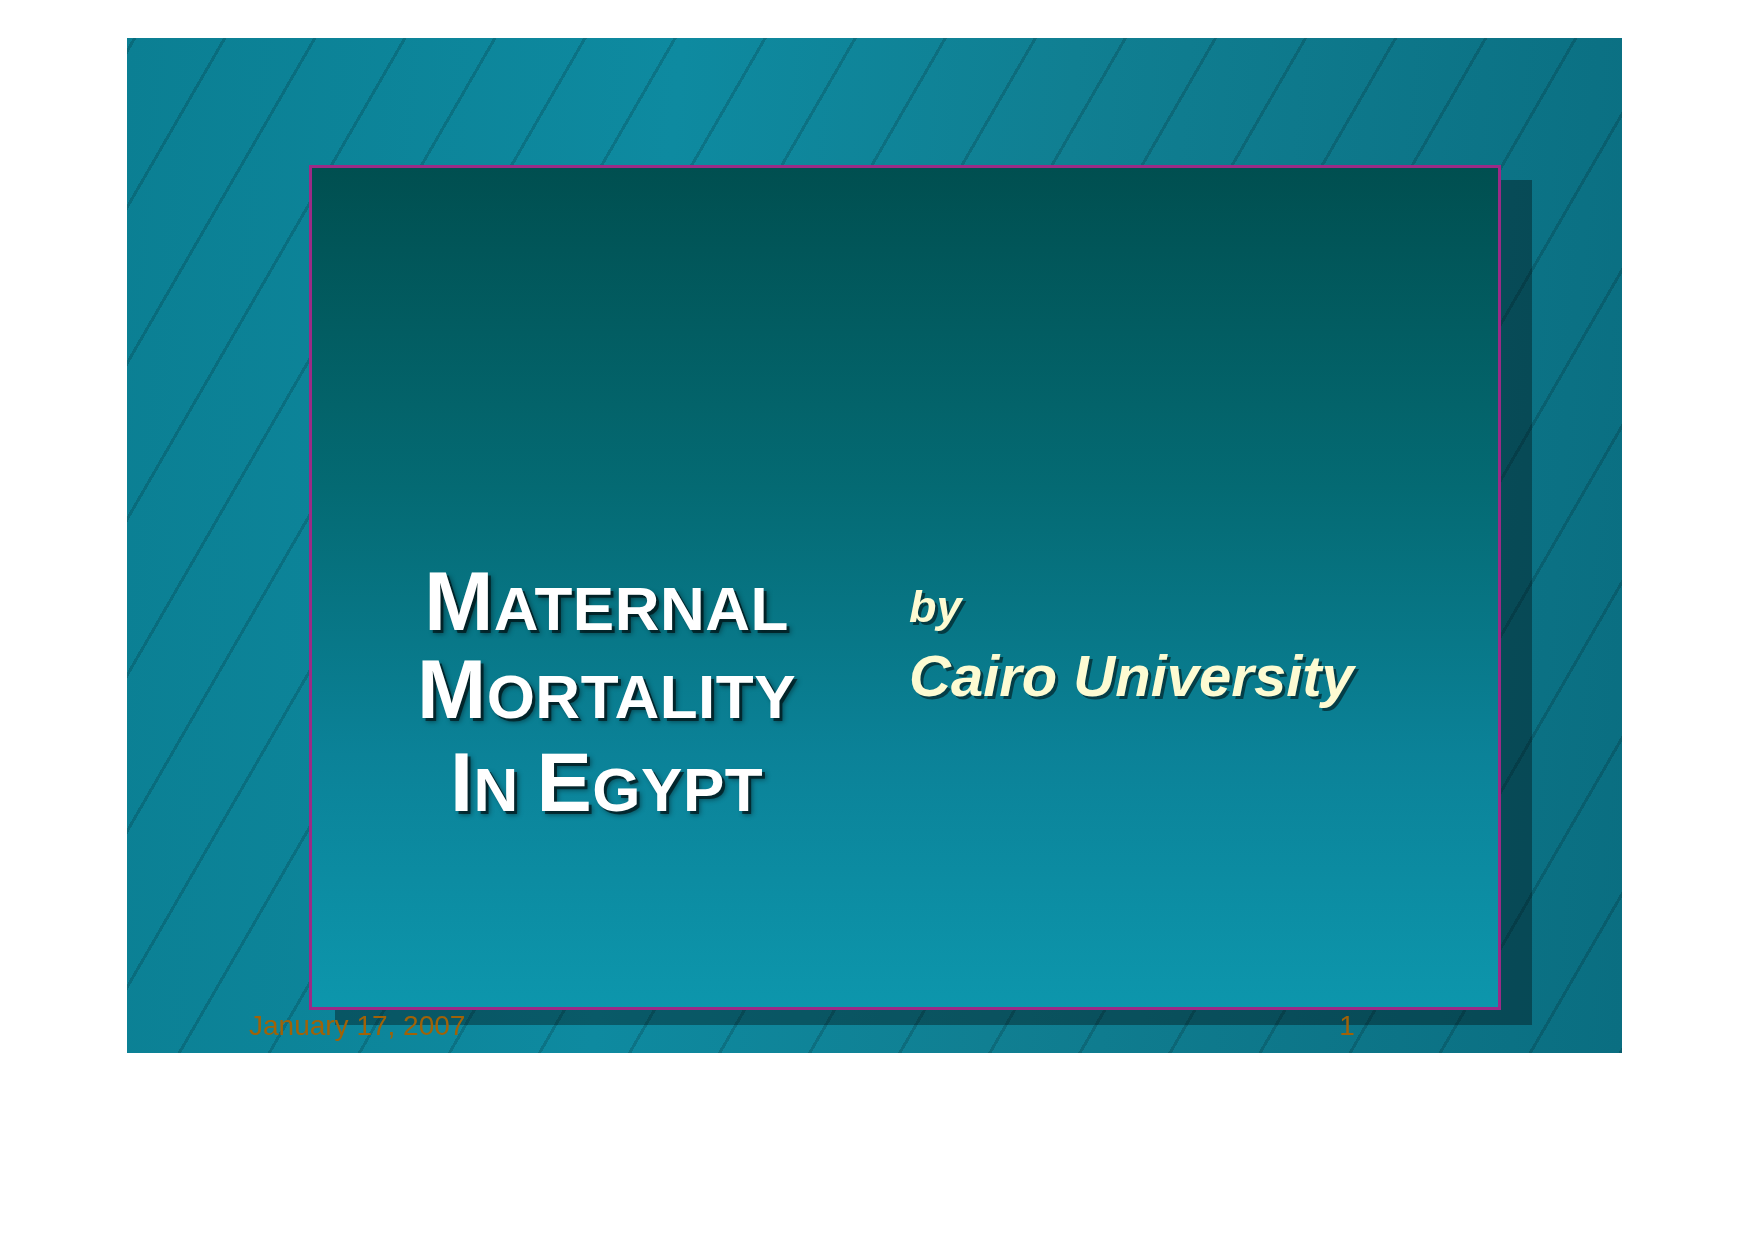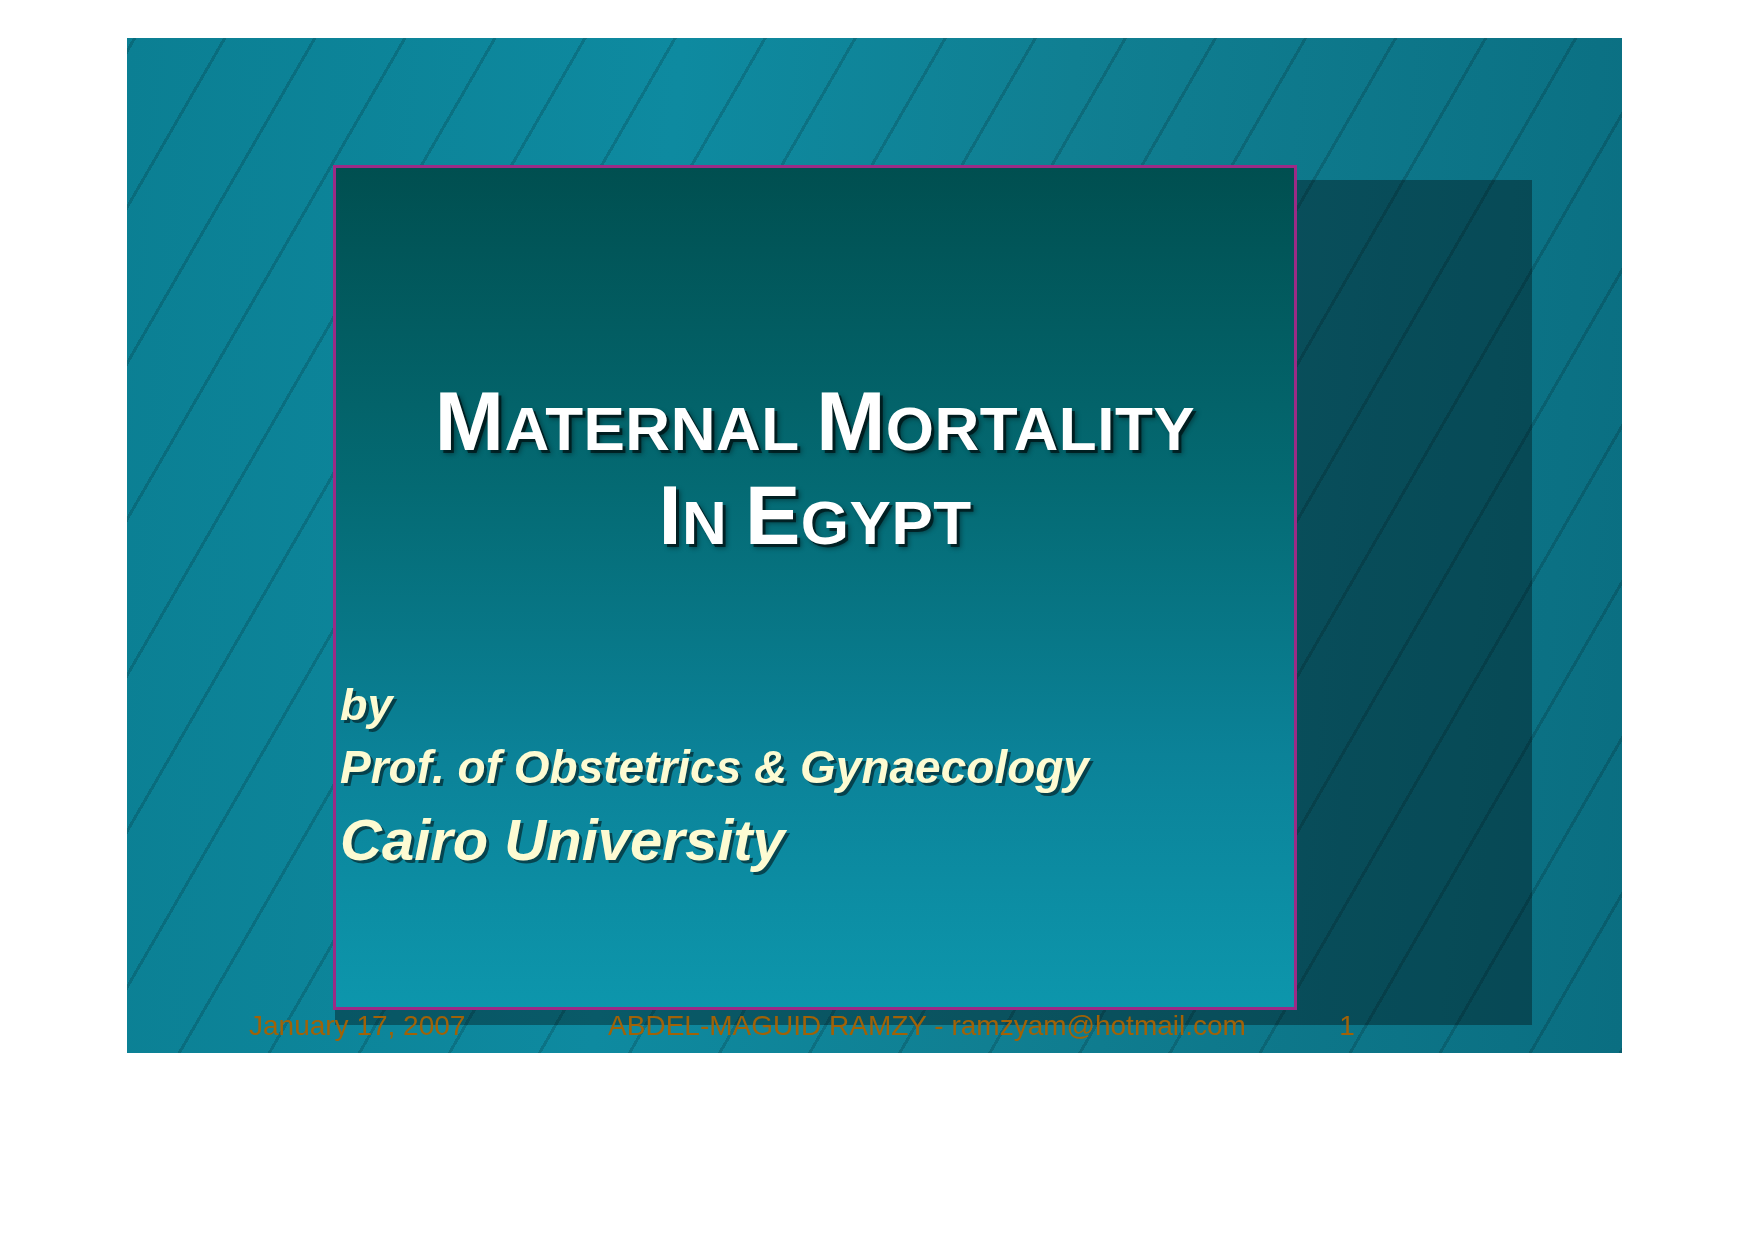--- a/index.html
+++ b/index.html
@@ -47,29 +47,29 @@
     left: 208px;
     top: 142px;
     width: 1197px;
     height: 845px;
     background: rgba(0,0,0,0.35);
   }
 
   
   .card {
     position: absolute;
-    left: 206px;
+    left: 182px;
     top: 127px;
-    width: 964px;
+    width: 1192px;
     height: 845px;
     border: 3px solid #9c2a86;
     box-sizing: border-box;
     background: linear-gradient(180deg, #004f50 0%, #046a73 38%, #0b8298 70%, #0d96ac 100%);
     display: flex;
-    flex-direction: column;
+    flex-direction: row;
     align-items: center;
   }
 
   .title-block {
     margin-top: 210px;
     width: 100%;
     text-align: center;
     color: #ffffff;
     font-weight: bold;
     letter-spacing: 0.5px;
@@ -174,26 +174,24 @@
         <div class="title-line">
           <span class="big">M</span><span class="cap">ATERNAL </span><span class="big">M</span><span class="cap">ORTALITY</span>
         </div>
         <div class="title-line title-line-2">
           <span class="big">I</span><span class="cap">N </span><span class="big">E</span><span class="cap">GYPT</span>
         </div>
       </div>
 
       <div class="byline-block">
         <div class="by-word">by</div>
-        <div class="affil">Prof. of Obstetrics &amp; Gynaecology</div>
         <div class="univ">Cairo University</div>
       </div>
 
     </div>
   </div>
 
   <div class="footer">
     <div class="footer-date">January 17, 2007</div>
-    <div class="footer-center">ABDEL-MAGUID RAMZY   -  ramzyam@hotmail.com</div>
     <div class="footer-page">1</div>
   </div>
 
 </div>
 
 </body></html>

